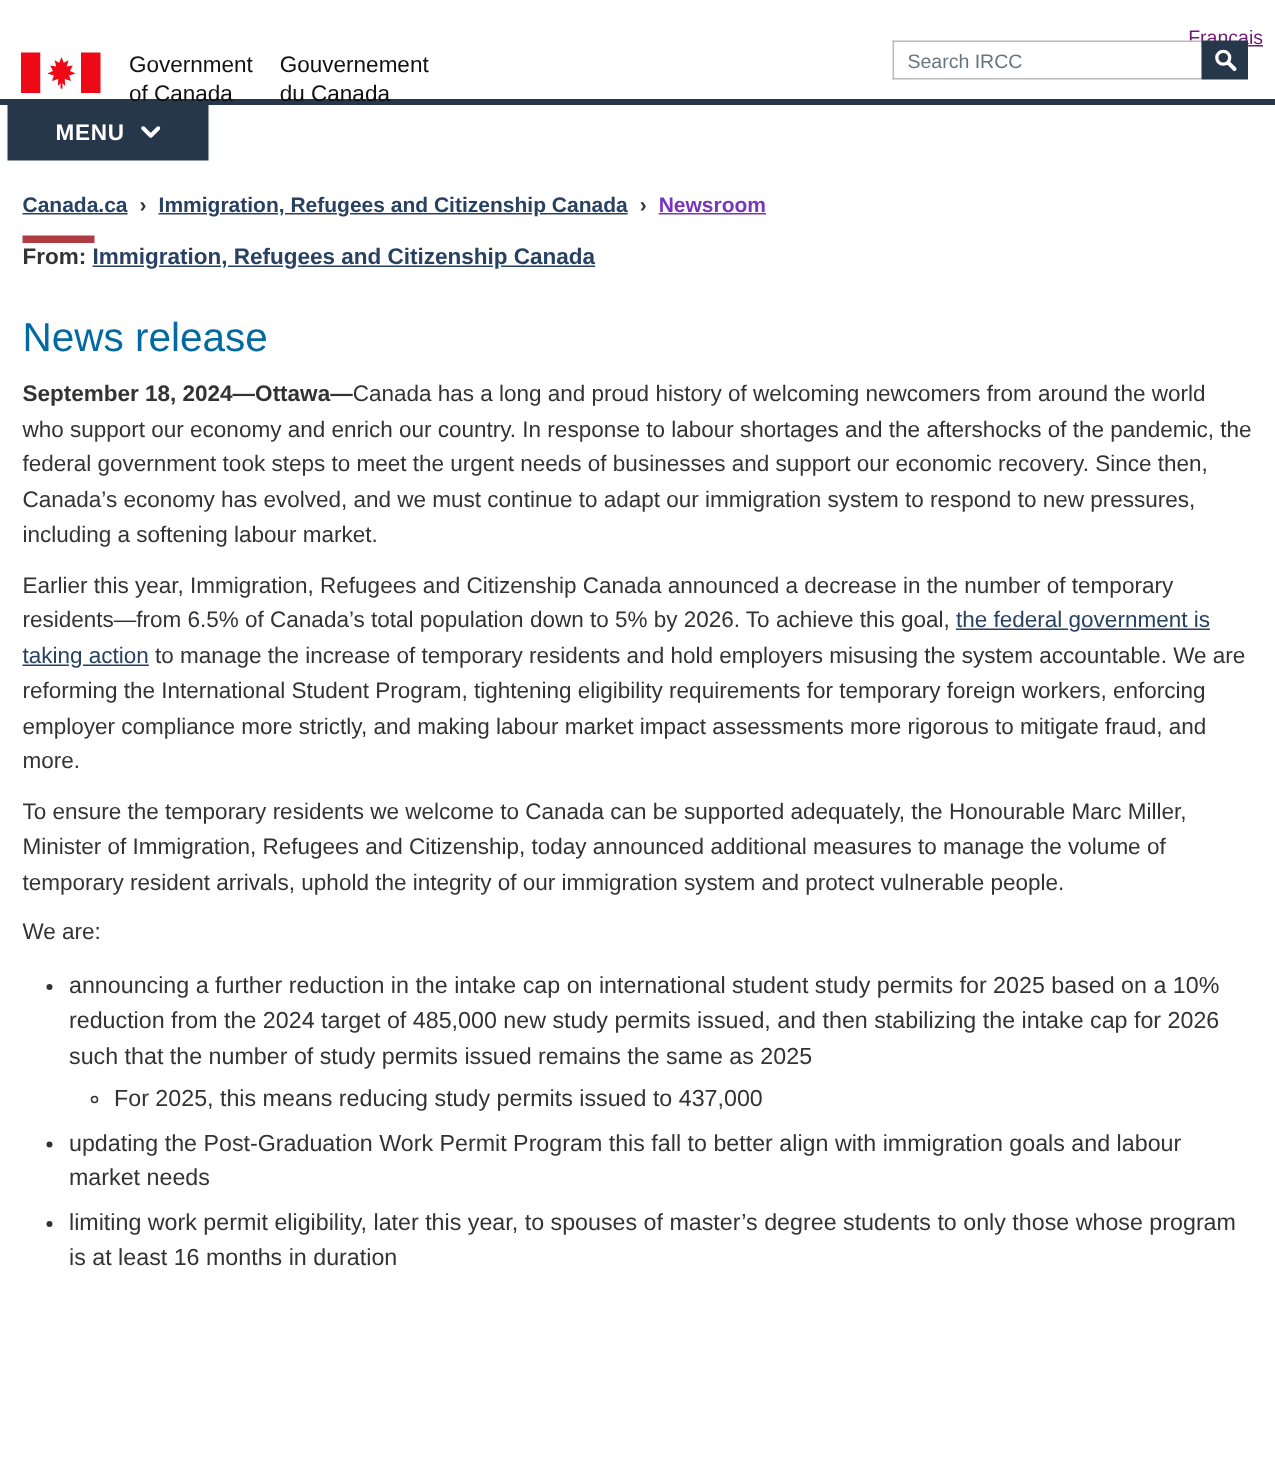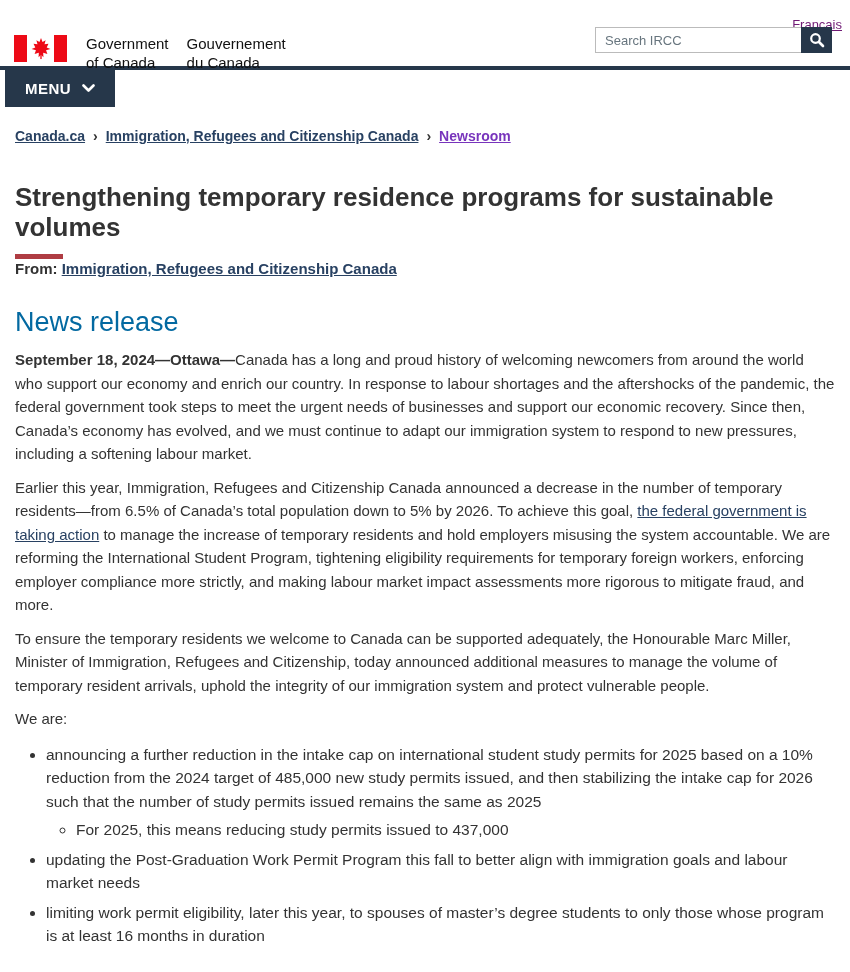--- a/index.html
+++ b/index.html
@@ -35,21 +35,21 @@
   .search-input::placeholder { color: #67757e; opacity: 1; }
   .search-btn {
     width: 31px; height: 26px; background: #26374a; border: none;
     display: flex; align-items: center; justify-content: center; cursor: pointer;
   }
 
   
   .menu-strip { height: 4px; background: #26374a; }
   .menu-btn {
     display: flex; align-items: center; gap: 11px;
-    margin-left: 5px; height: 37px; padding: 0 20px;
+    margin-left: 5px; height: 37px; padding: 0 32px;
     background: #26374a; color: #fff; border: none; cursor: pointer;
     font-family: "Liberation Sans", sans-serif;
     font-size: 15px; font-weight: bold; letter-spacing: 0.5px;
   }
 
   
   .breadcrumb { margin: 20px 15px 0 15px; font-size: 14px; line-height: 18px; }
   .breadcrumb a { color: #284162; font-weight: bold; }
   .breadcrumb a.visited { color: #7834bc; }
   .breadcrumb .sep {
@@ -118,21 +118,20 @@
       <path d="M1.5 1.5 L6.5 6.5 L11.5 1.5" fill="none" stroke="#fff" stroke-width="2.6" stroke-linecap="round" stroke-linejoin="round"></path>
     </svg>
   </button>
 </nav>
 
 <nav class="breadcrumb">
   <a href="#">Canada.ca</a><span class="sep">›</span><a href="#">Immigration, Refugees and Citizenship Canada</a><span class="sep">›</span><a href="#" class="visited">Newsroom</a>
 </nav>
 
 <main>
-  <h1>Strengthening temporary residence programs for sustainable volumes</h1>
   <div class="h1-bar"></div>
 
   <p class="from-line">
     <span>From:</span>
     <a href="#">Immigration, Refugees and Citizenship Canada</a>
   </p>
 
   <h2>News release</h2>
 
   <p class="body"><strong>September 18, 2024—Ottawa—</strong><span>Canada has a long and proud history of welcoming newcomers from around the world who support our economy and enrich our country. In response to labour shortages and the aftershocks of the pandemic, the federal government took steps to meet the urgent needs of businesses and support our economic recovery. Since then, Canada’s economy has evolved, and we must continue to adapt our immigration system to respond to new pressures, including a softening labour market.</span></p>

